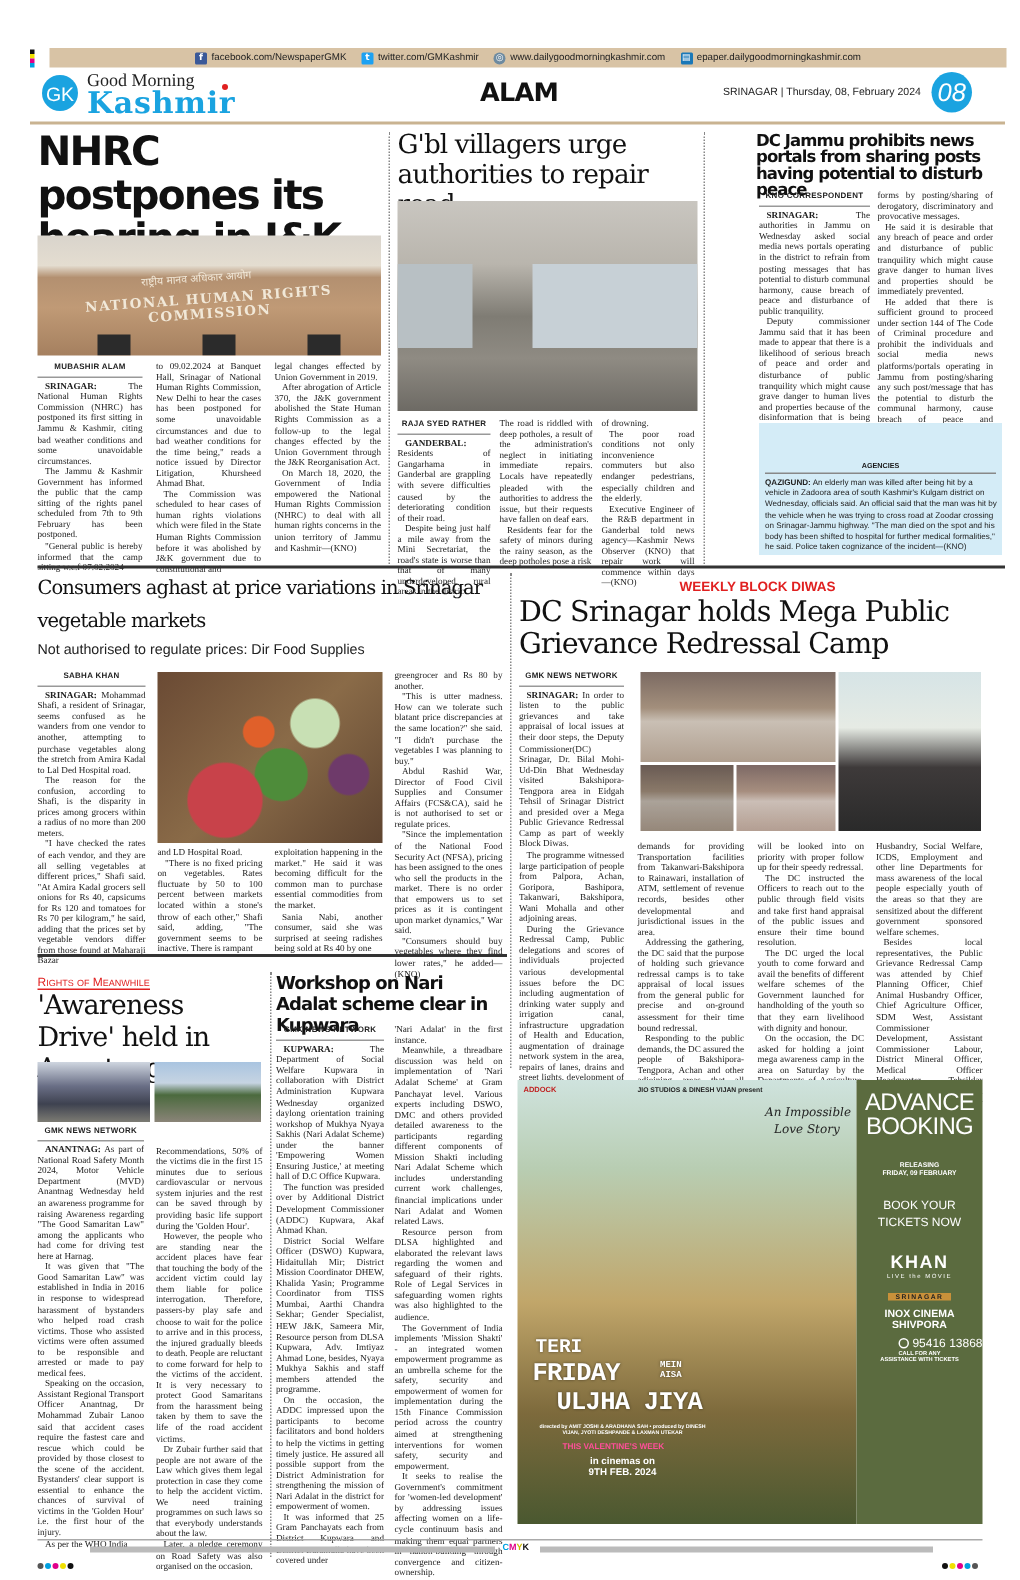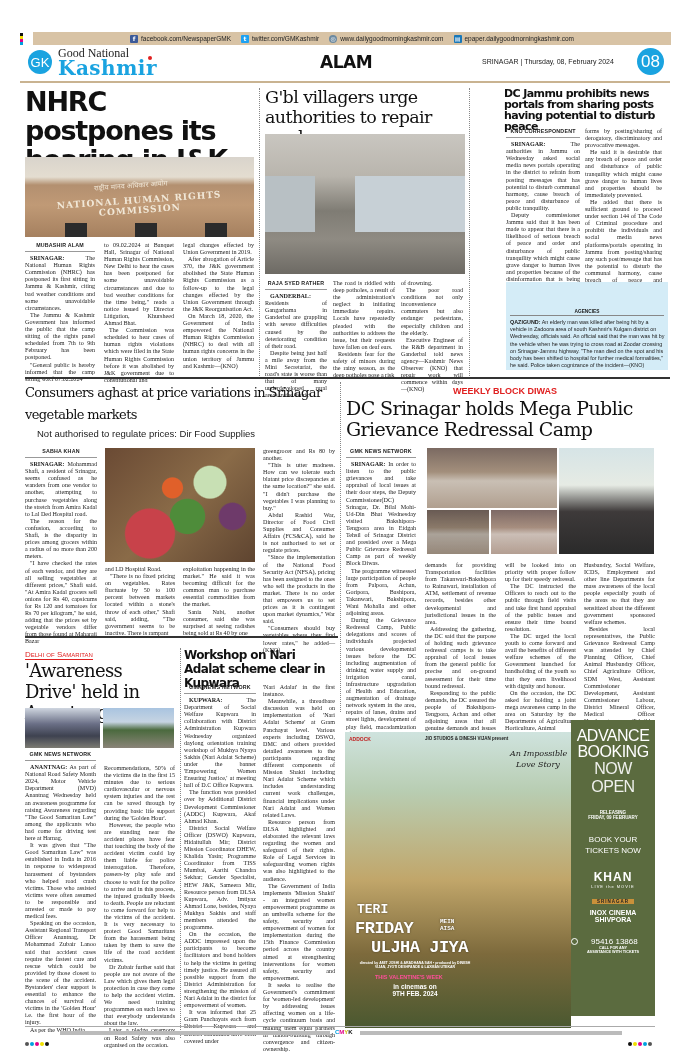--- a/index.html
+++ b/index.html
@@ -24,21 +24,21 @@
   .crop-marks span { display: block; width: 3px; height: 3px; }
 
   
   .masthead { left: 20px; top: 46px; width: 650px; height: 37px; border-bottom: 2px solid #c9b391; }
   .logo-circle { left: 8px; top: 4px; width: 24px; height: 24px; border-radius: 50%; background: #1aa3e0; color: #fff; font-family: "Liberation Sans", sans-serif; font-size: 13px; display: flex; align-items: center; justify-content: center; }
   .brand-top { left: 38px; top: 0px; font-family: "Liberation Serif", serif; font-size: 12px; color: #222; }
   .brand-bottom { left: 38px; top: 10px; font-family: "DejaVu Serif", serif; font-weight: bold; font-size: 20px; color: #1aa3e0; letter-spacing: 0.5px; }
   .brand-dot { left: 128px; top: 10px; width: 4px; height: 4px; background: #e02020; border-radius: 50%; }
   .section-name { left: 300px; top: 6px; font-family: "DejaVu Sans", sans-serif; font-weight: bold; font-size: 17px; letter-spacing: -0.5px; color: #111; }
   .dateline-top { left: 462px; top: 12px; font-family: "Liberation Sans", sans-serif; font-size: 7px; color: #222; }
-  .page-num { left: 617px; top: 2px; width: 27px; height: 27px; border-radius: 50%; background: #1aa3e0; color: #fff; font-family: "Liberation Sans", sans-serif; font-size: 17px; display: flex; align-items: center; justify-content: center; }
+  .page-num { left: 601px; top: 2px; width: 27px; height: 27px; border-radius: 50%; background: #1aa3e0; color: #fff; font-family: "Liberation Sans", sans-serif; font-size: 17px; display: flex; align-items: center; justify-content: center; font-style: italic; }
 
   
   .hl-sans-black { font-family: "DejaVu Sans", sans-serif; font-weight: bold; letter-spacing: -1.2px; color: #111; }
   .hl-serif { font-family: "DejaVu Serif", serif; color: #111; letter-spacing: -0.6px; }
   .hl-sans { font-family: "DejaVu Sans", sans-serif; font-weight: bold; color: #111; letter-spacing: -0.6px; }
 
   
   .img { position: absolute; overflow: hidden; }
   .img-nhrc { background: linear-gradient(180deg, #d9d4cc 0%, #e4ddd0 25%, #b39070 35%, #c09a76 60%, #a5805f 100%); }
   .img-nhrc .band { position: absolute; left: 0; right: 0; top: 48%; text-align: center; font-family: "DejaVu Serif", serif; font-weight: bold; font-size: 9px; color: #f1e8d8; transform: rotate(-4deg); letter-spacing: 1px; }
@@ -46,21 +46,21 @@
   .img-nhrc .win { position: absolute; bottom: 0; width: 22px; height: 14px; background: #2b2b2b; }
   .img-road { background: linear-gradient(180deg, #c9c6c0 0%, #b9b5ad 30%, #7f7c74 55%, #8f8b83 75%, #6d6a64 100%); }
   .img-road .wall { position: absolute; top: 30%; height: 40%; background: #c7d0d6; }
   .img-veg { background: radial-gradient(circle at 30% 75%, #c8424a 0 18%, transparent 19%), radial-gradient(circle at 70% 30%, #c8e0b4 0 12%, transparent 13%), radial-gradient(circle at 55% 60%, #4e8c3a 0 16%, transparent 17%), radial-gradient(circle at 45% 35%, #e0602a 0 9%, transparent 10%), radial-gradient(circle at 85% 60%, #6e3a6a 0 9%, transparent 10%), linear-gradient(135deg, #6a4a34 0%, #8a6b48 50%, #5e4430 100%); }
   .img-camp1 { background: linear-gradient(180deg, #7b6a62 0%, #a38f7c 40%, #c9bfb4 55%, #b09f8f 100%); }
   .img-camp2 { background: linear-gradient(180deg, #d6e4e6 0%, #e6ebe4 35%, #3e3a3a 60%, #2a2a2a 100%); }
   .img-aw1 { background: linear-gradient(180deg, #cfd6e0 0%, #6a6f86 40%, #3e4250 70%, #7c7b73 100%); }
   .img-aw2 { background: linear-gradient(180deg, #a9c4e0 0%, #c6d4e2 35%, #4b6a3e 55%, #8a8478 100%); }
 
   
-  .ad-movie { background: linear-gradient(180deg, #cfe3de 0%, #b8cdb2 20%, #c1a66a 50%, #7d6a3c 75%, #4a5830 100%); margin-top: 12px; }
+  .ad-movie { background: linear-gradient(180deg, #cfe3de 0%, #b8cdb2 20%, #c1a66a 50%, #7d6a3c 75%, #4a5830 100%); }
   .ad-movie .tag { position: absolute; font-family: "Liberation Sans", sans-serif; font-weight: bold; color: #222; font-size: 5px; }
   .ad-movie .title { position: absolute; font-family: Liberation Mono, monospace; font-weight: bold; color: #fff; text-shadow: 0 0 2px rgba(0,0,0,.5); }
   .ad-movie .pink { position: absolute; font-family: "Liberation Sans", sans-serif; font-weight: bold; color: #ff4f9a; font-size: 5.5px; }
   .ad-movie .release { position: absolute; font-family: "Liberation Sans", sans-serif; font-weight: bold; color: #fff; font-size: 6.5px; text-align: center; line-height: 7px; }
   .ad-movie .script { position: absolute; font-family: "DejaVu Serif", serif; font-style: italic; color: #222; font-size: 8px; line-height: 11px; }
   .ad-side { background: #5b6b3f; color: #fff; text-align: center; font-family: "Liberation Sans", sans-serif; }
 
   .info-box { background: #d4ecf7; }
   .kicker-red { font-family: "Liberation Sans", sans-serif; font-weight: bold; color: #e02020; }
   .rights-kicker { font-family: "Liberation Sans", sans-serif; color: #e02020; font-size: 8px; font-variant: small-caps; border-bottom: 1px solid #e02020; }
@@ -93,21 +93,21 @@
     <span>www.dailygoodmorningkashmir.com</span>
   </span>
   <span class="social">
     <span class="ico-sq" style="background:#1a78b8">▤</span>
     <span>epaper.dailygoodmorningkashmir.com</span>
   </span>
 </div>
 
 <div class="abs masthead">
   <div class="abs logo-circle">GK</div>
-  <div class="abs brand-top">Good National</div>
+  <div class="abs brand-top">Good Morning</div>
   <div class="abs brand-bottom">Kashmir</div>
   <div class="abs brand-dot"></div>
   <div class="abs section-name">ALAM</div>
   <div class="abs dateline-top">SRINAGAR | Thursday, 08, February 2024</div>
   <div class="abs page-num">08</div>
 </div>
 
 <div class="abs hl-sans-black" style="left:25px;top:87px;width:235px;font-size:27px;line-height:29px;">NHRC postpones its hearing in J&amp;K</div>
 <div class="img img-nhrc" style="left:25px;top:157px;width:229px;height:80px;">
   <div class="hindi">राष्ट्रीय मानव अधिकार आयोग</div>
@@ -169,21 +169,21 @@
 <div class="abs info-box" style="left:506px;top:282px;width:162px;height:88px;">
   <div class="abs" style="left:4px;top:27px;width:154px;font-family:'Liberation Sans',sans-serif;font-weight:bold;font-size:4.8px;text-align:center;border-bottom:1px solid #888;padding-bottom:1px;">AGENCIES</div>
   <div class="abs" style="left:4px;top:37px;width:155px;font-family:'Liberation Sans',sans-serif;font-size:5.4px;line-height:7.2px;color:#222;">
     <span class="dateline">QAZIGUND:</span> <span>An elderly man was killed after being hit by a vehicle in Zadoora area of south Kashmir's Kulgam district on Wednesday, officials said. An official said that the man was hit by the vehicle when he was trying to cross road at Zoodar crossing on Srinagar-Jammu highway. "The man died on the spot and his body has been shifted to hospital for further medical formalities," he said. Police taken cognizance of the incident—(KNO)</span>
   </div>
 </div>
 
 <div class="hrule-thick" style="left:25px;top:377px;width:645px;"></div>
 
 <div class="abs hl-serif" style="left:25px;top:382px;width:320px;font-size:13px;line-height:22px;">Consumers aghast at price variations in Srinagar vegetable markets</div>
-<div class="abs" style="left:37px;top:428px;width:320px;font-family:'Liberation Sans',sans-serif;font-size:9.5px;color:#222;">Not authorised to regulate prices: Dir Food Supplies</div>
+<div class="abs" style="left:25px;top:428px;width:320px;font-family:'Liberation Sans',sans-serif;font-size:9.5px;color:#222;">Not authorised to regulate prices: Dir Food Supplies</div>
 <div class="abs col-text" style="left:25px;top:448px;width:72px;">
   <div class="byline">SABHA KHAN</div>
   <p><span class="dateline">SRINAGAR:</span> <span>Mohammad Shafi, a resident of Srinagar, seems confused as he wanders from one vendor to another, attempting to purchase vegetables along the stretch from Amira Kadal to Lal Ded Hospital road.</span></p>
   <p>The reason for the confusion, according to Shafi, is the disparity in prices among grocers within a radius of no more than 200 meters.</p>
   <p>"I have checked the rates of each vendor, and they are all selling vegetables at different prices," Shafi said. "At Amira Kadal grocers sell onions for Rs 40, capsicums for Rs 120 and tomatoes for Rs 70 per kilogram," he said, adding that the prices set by vegetable vendors differ from those found at Maharaji Bazar</p>
 </div>
 <div class="img img-veg" style="left:105px;top:448px;width:150px;height:114px;"></div>
 <div class="abs col-text" style="left:105px;top:566px;width:70px;">
   <p>and LD Hospital Road.</p>
   <p>"There is no fixed pricing on vegetables. Rates fluctuate by 50 to 100 percent between markets located within a stone's throw of each other," Shafi said, adding, "The government seems to be inactive. There is rampant</p>
@@ -225,21 +225,21 @@
   <p>The DC urged the local youth to come forward and avail the benefits of different welfare schemes of the Government launched for handholding of the youth so that they earn livelihood with dignity and honour.</p>
   <p>On the occasion, the DC asked for holding a joint mega awareness camp in the area on Saturday by the Departments of Agriculture, Horticulture, Animal</p>
 </div>
 <div class="abs col-text" style="left:584px;top:562px;width:71px;">
   <p>Husbandry, Social Welfare, ICDS, Employment and other line Departments for mass awareness of the local people especially youth of the areas so that they are sensitized about the different government sponsored welfare schemes.</p>
   <p>Besides local representatives, the Public Grievance Redressal Camp was attended by Chief Planning Officer, Chief Animal Husbandry Officer, Chief Agriculture Officer, SDM West, Assistant Commissioner Development, Assistant Commissioner Labour, District Mineral Officer, Medical Officer Headquarter, Tehsildar Eidgah and other Zonal and Sectoral Officers of the District.</p>
 </div>
 
 <div class="hrule-thick" style="left:25px;top:636px;width:313px;"></div>
 
-<div class="abs rights-kicker" style="left:25px;top:650px;">Delhi of Samaritan</div>
+<div class="abs rights-kicker" style="left:25px;top:650px;">Rights of Meanwhile</div>
 <div class="abs hl-serif" style="left:25px;top:660px;width:150px;font-size:18px;line-height:21px;">'Awareness Drive' held in Anantnag</div>
 <div class="img img-aw1" style="left:25px;top:708px;width:75px;height:40px;"></div>
 <div class="img img-aw2" style="left:103px;top:708px;width:71px;height:40px;"></div>
 <div class="abs col-text" style="left:25px;top:751px;width:71px;">
   <div class="byline">GMK NEWS NETWORK</div>
   <p><span class="dateline">ANANTNAG:</span> <span>As part of National Road Safety Month 2024, Motor Vehicle Department (MVD) Anantnag Wednesday held an awareness programme for raising Awareness regarding "The Good Samaritan Law" among the applicants who had come for driving test here at Harnag.</span></p>
   <p>It was given that "The Good Samaritan Law" was established in India in 2016 in response to widespread harassment of bystanders who helped road crash victims. Those who assisted victims were often assumed to be responsible and arrested or made to pay medical fees.</p>
   <p>Speaking on the occasion, Assistant Regional Transport Officer Anantnag, Dr Mohammad Zubair Lanoo said that accident cases require the fastest care and rescue which could be provided by those closest to the scene of the accident. Bystanders' clear support is essential to enhance the chances of survival of victims in the 'Golden Hour' i.e. the first hour of the injury.</p>
   <p>As per the WHO India</p>
 </div>
@@ -282,31 +282,30 @@
   <div class="tag" style="left:10px;top:229px;width:120px;font-size:3.5px;color:#fff;text-align:center">directed by AMIT JOSHI &amp; ARADHANA SAH • produced by DINESH VIJAN, JYOTI DESHPANDE &amp; LAXMAN UTEKAR</div>
   <div class="pink" style="left:30px;top:242px">THIS VALENTINE'S WEEK</div>
   <div class="release" style="left:30px;top:251px;width:80px">
     <div>in cinemas on</div>
     <div>9TH FEB. 2024</div>
   </div>
 </div>
 <div class="abs ad-side" style="left:571px;top:720px;width:84px;height:296px;">
   <div style="margin-top:8px;font-size:16px;line-height:16px;font-family:'Liberation Sans',sans-serif;letter-spacing:-0.5px">ADVANCE</div>
   <div style="font-size:16px;line-height:16px;letter-spacing:-0.5px">BOOKING</div>
-  <div style="font-size:16px;line-height:18px;font-weight:normal;letter-spacing:-0.5px;opacity:.9">NOW OPEN</div>
   <div style="margin-top:14px;font-size:4.5px;font-weight:bold">RELEASING</div>
   <div style="font-size:4.5px;font-weight:bold">FRIDAY, 09 FEBRUARY</div>
   <div style="margin-top:14px;font-size:8px;line-height:11px">BOOK YOUR</div>
   <div style="font-size:8px;line-height:11px">TICKETS NOW</div>
   <div style="margin-top:14px;font-size:12px;font-weight:bold;letter-spacing:1px">KHAN</div>
   <div style="font-size:4px;letter-spacing:1px">LIVE the MOVIE</div>
   <div style="display:inline-block;background:#c9913a;color:#222;font-size:4.5px;font-weight:bold;padding:0 5px;letter-spacing:1px">SRINAGAR</div>
   <div style="font-size:7px;font-weight:bold;margin-top:2px">INOX CINEMA</div>
   <div style="font-size:7px;font-weight:bold">SHIVPORA</div>
-  <div style="margin-top:14px;font-size:8px;display:flex;justify-content:flex-start;align-items:center;gap:13px">
+  <div style="margin-top:4px;font-size:8px;display:flex;justify-content:flex-end;align-items:center;gap:2px">
     <span style="display:inline-block;width:7px;height:7px;border:1px solid #fff;border-radius:50%"></span>
     <span>95416 13868</span>
   </div>
   <div style="font-size:3.8px;font-weight:bold">CALL FOR ANY</div>
   <div style="font-size:3.8px;font-weight:bold">ASSISTANCE WITH TICKETS</div>
 </div>
 
 <div class="hrule-thin" style="left:25px;top:1026px;width:630px;"></div>
 <div class="abs dots" style="left:25px;top:1031px;">
   <span style="background:#555"></span><span style="background:#00a0e0"></span><span style="background:#e0008a"></span><span style="background:#f0e000"></span><span style="background:#111"></span>

